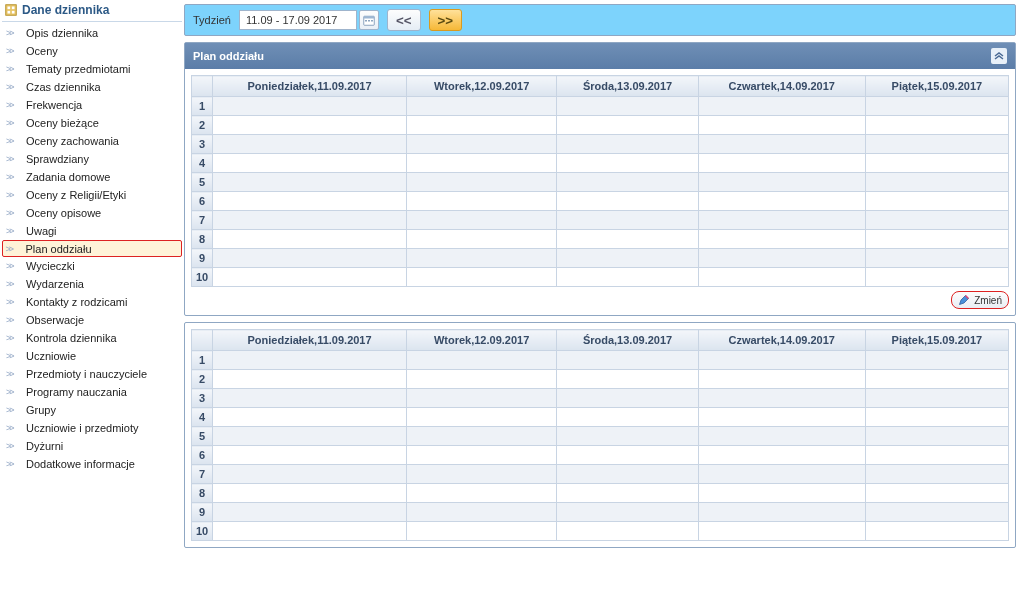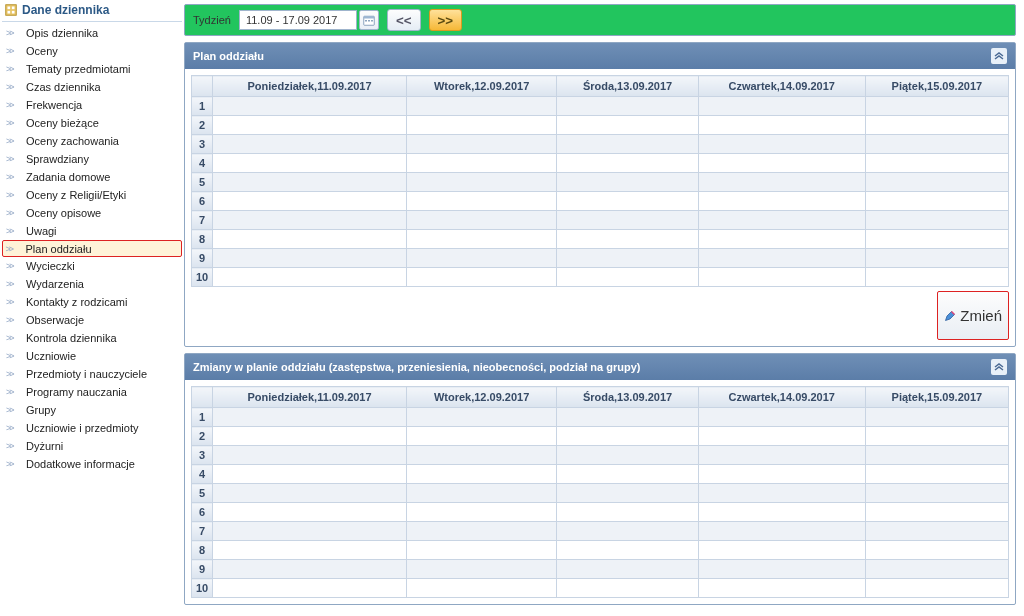--- a/index.html
+++ b/index.html
@@ -11,21 +11,21 @@
 .sidebar { width: 184px; padding: 0 2px; }
 .side-section-header { display: flex; align-items: center; gap: 4px; color: #2c5986; font-weight: bold; font-size: 12px; padding: 3px 2px 4px 2px; border-bottom: 1px solid #c9d8e8; margin-bottom: 2px; }
 .side-section-header .hicon { width: 14px; height: 14px; display: inline-block; }
 .side-item { display: flex; align-items: center; gap: 6px; padding: 3px 2px 3px 4px; color: #222; cursor: pointer; }
 .side-item.selected { border: 1.5px solid #d22; background: #fff3d8; padding: 1.5px 0.5px 1.5px 2.5px; border-radius: 2px; }
 .side-arrows { color: #95a9c6; font-size: 9px; letter-spacing: -2px; width: 14px; text-align: left; }
 
 
 .main { flex: 1; padding: 4px 8px 4px 0; display: flex; flex-direction: column; gap: 6px; }
 
-.toolbar { border: 1px solid #8fa7c3; background: #22c55e; border-radius: 2px; padding: 4px 8px; display: flex; align-items: center; gap: 8px; height: 32px; }
+.toolbar { border: 1px solid #8fa7c3; background: #7dd3fc; border-radius: 2px; padding: 4px 8px; display: flex; align-items: center; gap: 8px; height: 32px; }
 .toolbar-label { color: #333; }
 .week-input { border: 1px solid #9fb4cc; height: 20px; padding: 0 6px; width: 118px; font-size: 11px; color: #333; background: #fff; }
 .cal-btn { width: 20px; height: 20px; border: 1px solid #9fb4cc; background: linear-gradient(#fdfdfd,#e9eff6); border-radius: 2px; display: inline-flex; align-items: center; justify-content: center; cursor: pointer; margin-left: -6px; }
 .cal-icon { width: 12px; height: 12px; }
 .nav-btn { height: 22px; padding: 0 8px; border: 1px solid #9fb4cc; background: linear-gradient(#fdfdfd,#e5edf5); border-radius: 3px; font-weight: bold; color: #556; cursor: pointer; }
 .nav-btn.next { background: linear-gradient(#ffe19a,#f6b837); border-color: #d99a20; color: #5a4a10; }
 .copy-btn { height: 22px; padding: 0 10px; border: 1px solid #9fb4cc; background: linear-gradient(#fdfdfd,#e5edf5); border-radius: 3px; color: #333; cursor: pointer; font-size: 11px; }
 
 
 .panel { border: 1px solid #8fa7c3; border-radius: 2px; background: #fff; }
@@ -39,21 +39,21 @@
 table.schedule { width: 100%; border-collapse: collapse; table-layout: auto; }
 table.schedule th, table.schedule td { border: 1px solid #c8d4e3; font-size: 11px; }
 table.schedule th { background: linear-gradient(#f3f6fa,#dbe4ef); color: #374b66; font-weight: bold; padding: 4px 2px; }
 table.schedule th.numcol { width: 20px; }
 table.schedule td { height: 19px; padding: 0 4px; }
 table.schedule td.numcell { width: 20px; text-align: center; background: linear-gradient(#f3f6fa,#dbe4ef); color: #374b66; font-weight: bold; }
 table.schedule tr:nth-child(odd) td.datacell { background: #eef2f7; }
 table.schedule tr:nth-child(even) td.datacell { background: #fff; }
 
 .zmien-wrap { text-align: right; margin-top: 4px; }
-.zmien-btn { display: inline-flex; align-items: center; gap: 4px; border: 1.5px solid #d22; background: linear-gradient(#fdfdfd,#e9eef4); padding: 15px 6px; border-radius: 2px; font-size: 15px; color: #333; cursor: pointer; }
+.zmien-btn { display: inline-flex; align-items: center; gap: 4px; border: 1.5px solid #d22; background: linear-gradient(#fdfdfd,#e9eef4); padding: 2px 6px; border-radius: 8px; font-size: 10px; color: #333; cursor: pointer; }
 .pencil-icon { width: 12px; height: 12px; }
 
 </style>
 </head>
 <body>
 
 <div class="container">
   <div class="sidebar">
     <div class="side-section-header">
       <span class="hicon">
@@ -301,28 +301,20 @@
                 <path d="M2 14 L4 8 L10 2 L14 6 L8 12 L2 14 Z" fill="#4a90d9" stroke="#2a5a99"></path>
                 <path d="M10 2 L14 6" stroke="#d47" stroke-width="2"></path>
               </svg>
             <span>Zmień</span>
           </span>
         </div>
       </div>
     </div>
 
     <div class="panel">
-      <div class="panel-header">
-        <span>Zmiany w planie oddziału (zastępstwa, przeniesienia, nieobecności, podział na grupy)</span>
-        <span class="collapse-btn">
-          <svg viewBox="0 0 10 10">
-              <path d="M1 5 L5 2 L9 5 M1 8 L5 5 L9 8" stroke="#4a6a94" fill="none" stroke-width="1.5"></path>
-            </svg>
-        </span>
-      </div>
       <div class="panel-body">
         <table class="schedule" id="table2">
             <thead>
               <tr>
                 <th class="numcol"></th>
                 <th>Poniedziałek,11.09.2017</th>
                 <th>Wtorek,12.09.2017</th>
                 <th>Środa,13.09.2017</th>
                 <th>Czwartek,14.09.2017</th>
                 <th>Piątek,15.09.2017</th>

